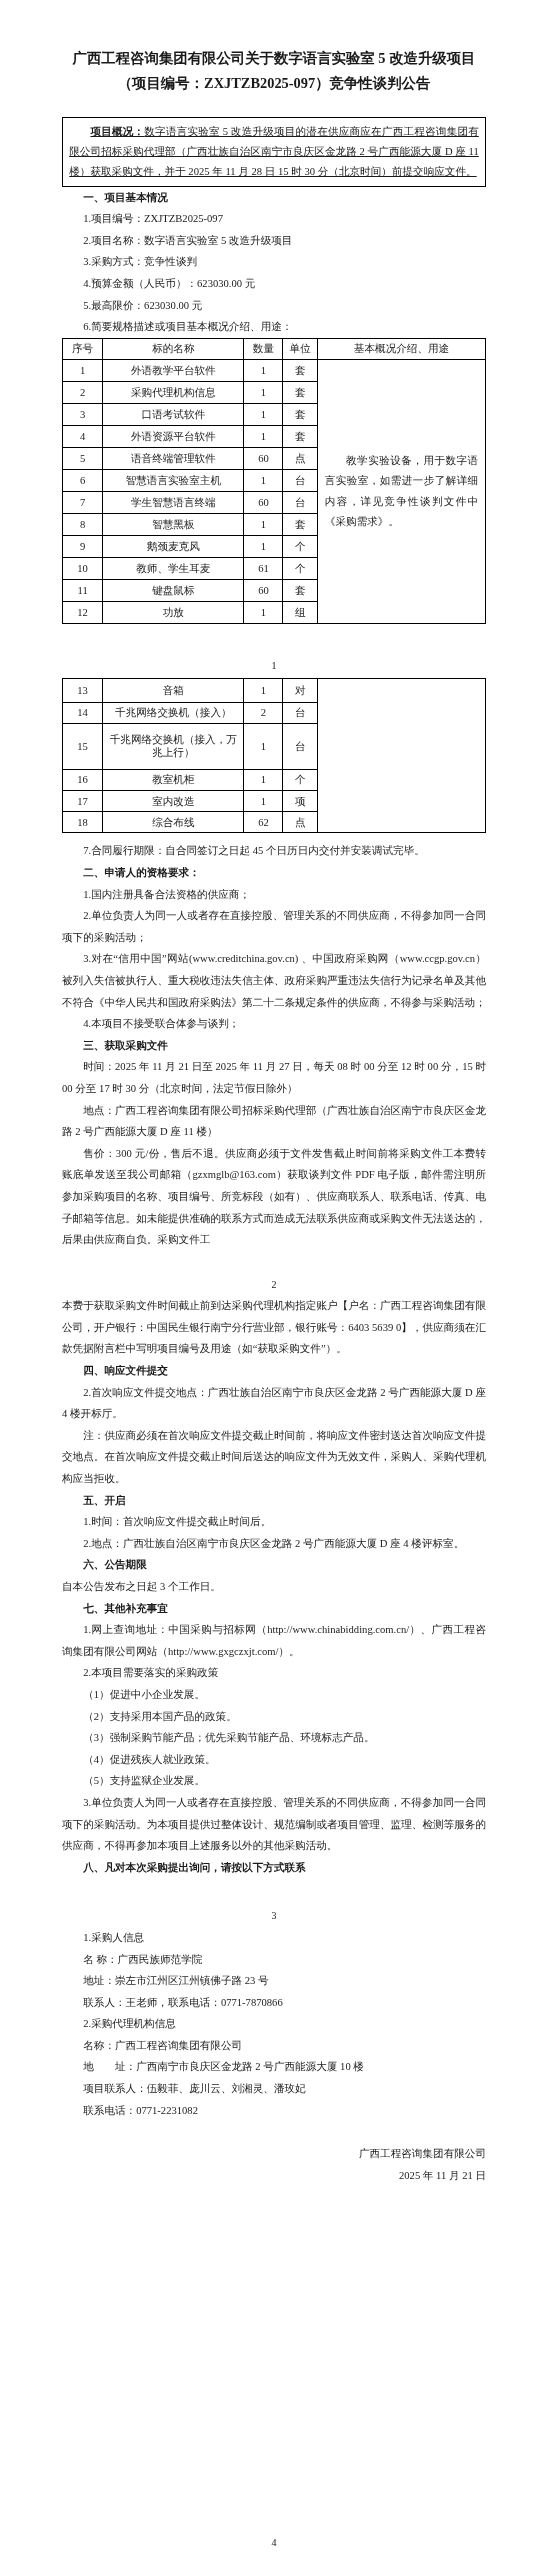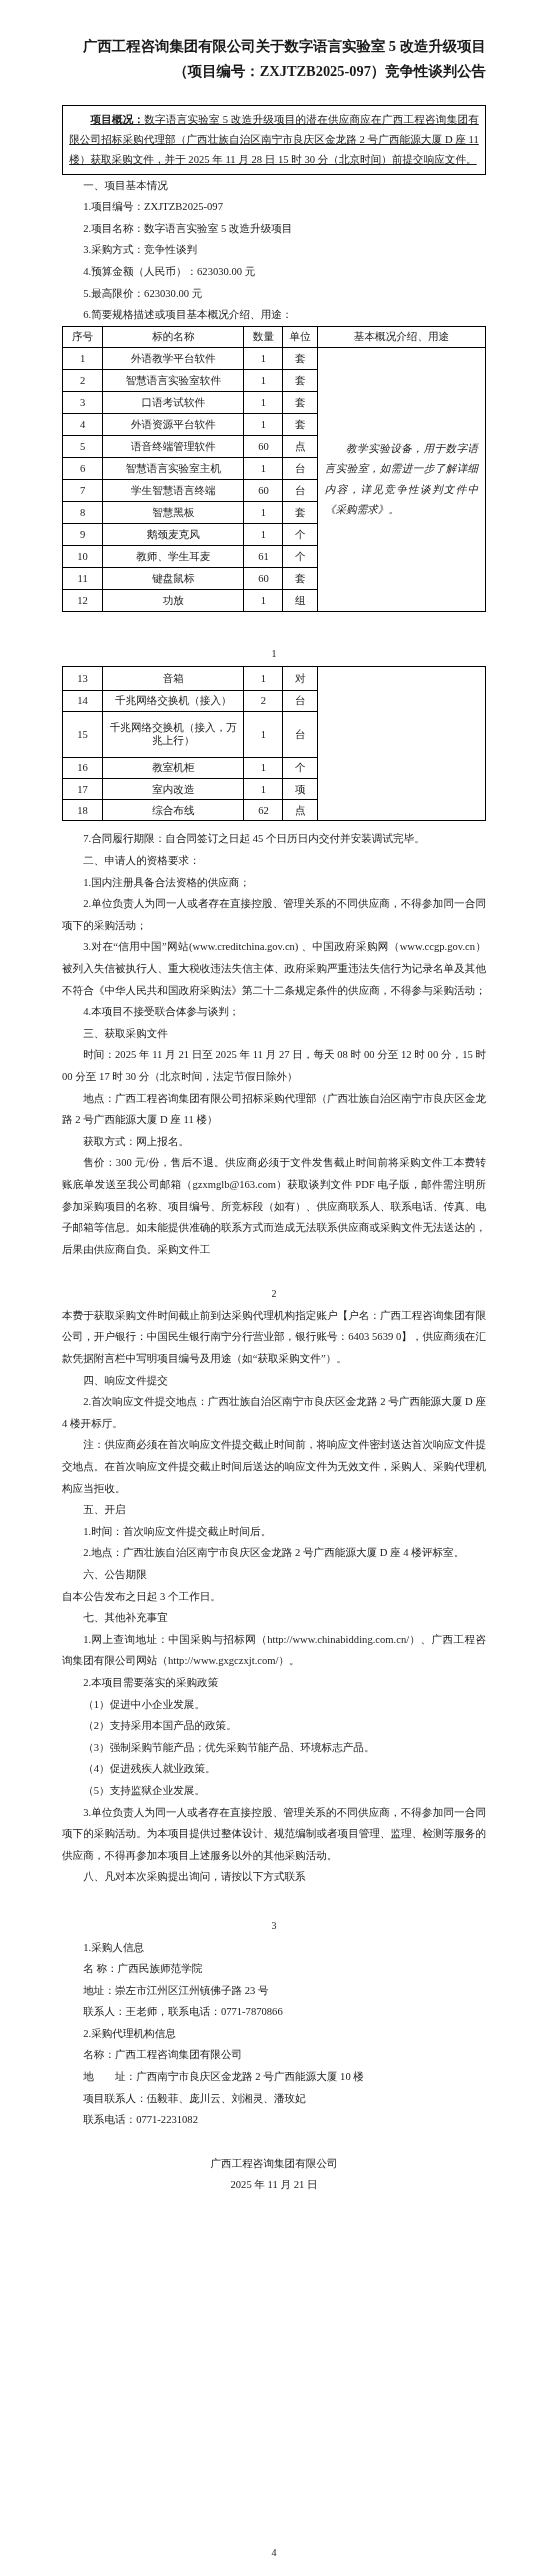--- a/index.html
+++ b/index.html
@@ -4,46 +4,46 @@
 <style>
   html,body { margin:0; padding:0; background:#fff; }
   .doc {
     width:548px; height:2576px; box-sizing:border-box;
     padding:0 62px; overflow:hidden;
     font-family:"Liberation Serif","DejaVu Serif",serif;
     font-size:10.6px; line-height:21.6px; color:#1a1a1a;
     text-align:justify;
   }
   p { margin:0; }
-  .title { margin:34px 0 0; font-weight:bold; font-size:14.4px; line-height:25px; text-align:right; }
+  .title { margin:46px 0 0; font-weight:bold; font-size:14.4px; line-height:25px; text-align:center; }
   .title .tl { display:block; }
   .box { margin-top:20.5px; border:0.7px solid #000; padding:4.1px 6.2px; line-height:20px;text-decoration:underline; }
   .box .blabel { font-weight:bold; }
   .ind { text-indent:2em; }
-  .h { font-weight:normal; font-family:"Liberation Sans","DejaVu Sans",sans-serif; }
+  .h { font-weight:bold; font-family:"Liberation Sans","DejaVu Sans",sans-serif; }
   table { border-collapse:collapse; width:100%; table-layout:fixed; }
   .t th,.t td { border:0.7px solid #000; text-align:center; padding:0 1.4px; font-weight:normal;
                 line-height:13.7px; overflow:hidden; }
   .t thead th { height:20.5px; }
   .t td { height:21px; }
   .t .desc { text-align:justify; vertical-align:middle; padding:1.4px 6.8px; line-height:20.5px; }
-  .t .desc p { text-indent:2em; margin:0;font-style:italic; }
+  .t .desc p { text-indent:2em; margin:0; }
   #t2 tbody tr:nth-of-type(1) td { height:22.6px; }
   #t2 tbody tr:nth-of-type(2) td { height:20px; }
   #t2 tbody tr:nth-of-type(3) td { height:45px; }
   #t2 tbody tr:nth-of-type(4) td { height:20.5px;border-radius:6px; }
   #t2 tbody tr:nth-of-type(5) td { height:20px; }
   #t2 tbody tr:nth-of-type(6) td { height:20px; }
   .pagenum { text-align:center; font-size:10px; }
   .m1 { margin:31px 0 1.4px; }
   .m2 { margin:23px 0 0; }
   .m3 { margin:27px 0 0; }
   .m4 { margin:346px 0 0; }
   .mt4 { margin-top:7px; }
-  .footer { margin-top:22px; text-align:center; }
+  .footer { margin-top:22px; text-align:right; }
 </style>
 </head>
 <body>
 
 <div class="doc">
 
   <h1 class="title">
     <span class="tl">广西工程咨询集团有限公司关于数字语言实验室 5 改造升级项目</span>
     <span class="tl">（项目编号：ZXJTZB2025-097）竞争性谈判公告</span>
   </h1>
@@ -83,21 +83,21 @@
         <td>外语教学平台软件</td>
         <td>1</td>
         <td>套</td>
         <td class="desc" rowspan="12">
             <p>教学实验设备，用于数字语言实验室，如需进一步了解详细内容，详见竞争性谈判文件中《采购需求》。</p>
           </td>
       </tr>
 
         <tr>
           <td>2</td>
-          <td>智慧语言实验室软件</td>
+          <td>采购代理机构信息</td>
           <td>1</td>
           <td>套</td>
         </tr>
 
         <tr>
           <td>3</td>
           <td>口语考试软件</td>
           <td>1</td>
           <td>套</td>
         </tr>
@@ -227,21 +227,20 @@
 
   <p class="h ind">二、申请人的资格要求：</p>
   <p class="ind">1.国内注册具备合法资格的供应商；</p>
   <p class="ind">2.单位负责人为同一人或者存在直接控股、管理关系的不同供应商，不得参加同一合同项下的采购活动；</p>
   <p class="ind">3.对在“信用中国”网站(www.creditchina.gov.cn) 、中国政府采购网（www.ccgp.gov.cn）被列入失信被执行人、重大税收违法失信主体、政府采购严重违法失信行为记录名单及其他不符合《中华人民共和国政府采购法》第二十二条规定条件的供应商，不得参与采购活动；</p>
   <p class="ind">4.本项目不接受联合体参与谈判；</p>
 
   <p class="h ind">三、获取采购文件</p>
   <p class="ind">时间：2025 年 11 月 21 日至 2025 年 11 月 27 日，每天 08 时 00 分至 12 时 00 分，15 时 00 分至 17 时 30 分（北京时间，法定节假日除外）</p>
   <p class="ind">地点：广西工程咨询集团有限公司招标采购代理部（广西壮族自治区南宁市良庆区金龙路 2 号广西能源大厦 D 座 11 楼）</p>
-  <p class="ind">获取方式：网上报名。</p>
   <p class="ind">售价：300 元/份，售后不退。供应商必须于文件发售截止时间前将采购文件工本费转账底单发送至我公司邮箱（gzxmglb@163.com）获取谈判文件 PDF 电子版，邮件需注明所参加采购项目的名称、项目编号、所竞标段（如有）、供应商联系人、联系电话、传真、电子邮箱等信息。如未能提供准确的联系方式而造成无法联系供应商或采购文件无法送达的，后果由供应商自负。采购文件工</p>
 
   <p class="pagenum m2">2</p>
 
   <p>本费于获取采购文件时间截止前到达采购代理机构指定账户【户名：广西工程咨询集团有限公司，开户银行：中国民生银行南宁分行营业部，银行账号：6403 5639 0】，供应商须在汇款凭据附言栏中写明项目编号及用途（如“获取采购文件”）。</p>
 
   <p class="h ind">四、响应文件提交</p>
   <p class="ind">2.首次响应文件提交地点：广西壮族自治区南宁市良庆区金龙路 2 号广西能源大厦 D 座 4 楼开标厅。</p>
   <p class="ind">注：供应商必须在首次响应文件提交截止时间前，将响应文件密封送达首次响应文件提交地点。在首次响应文件提交截止时间后送达的响应文件为无效文件，采购人、采购代理机构应当拒收。</p>
 

